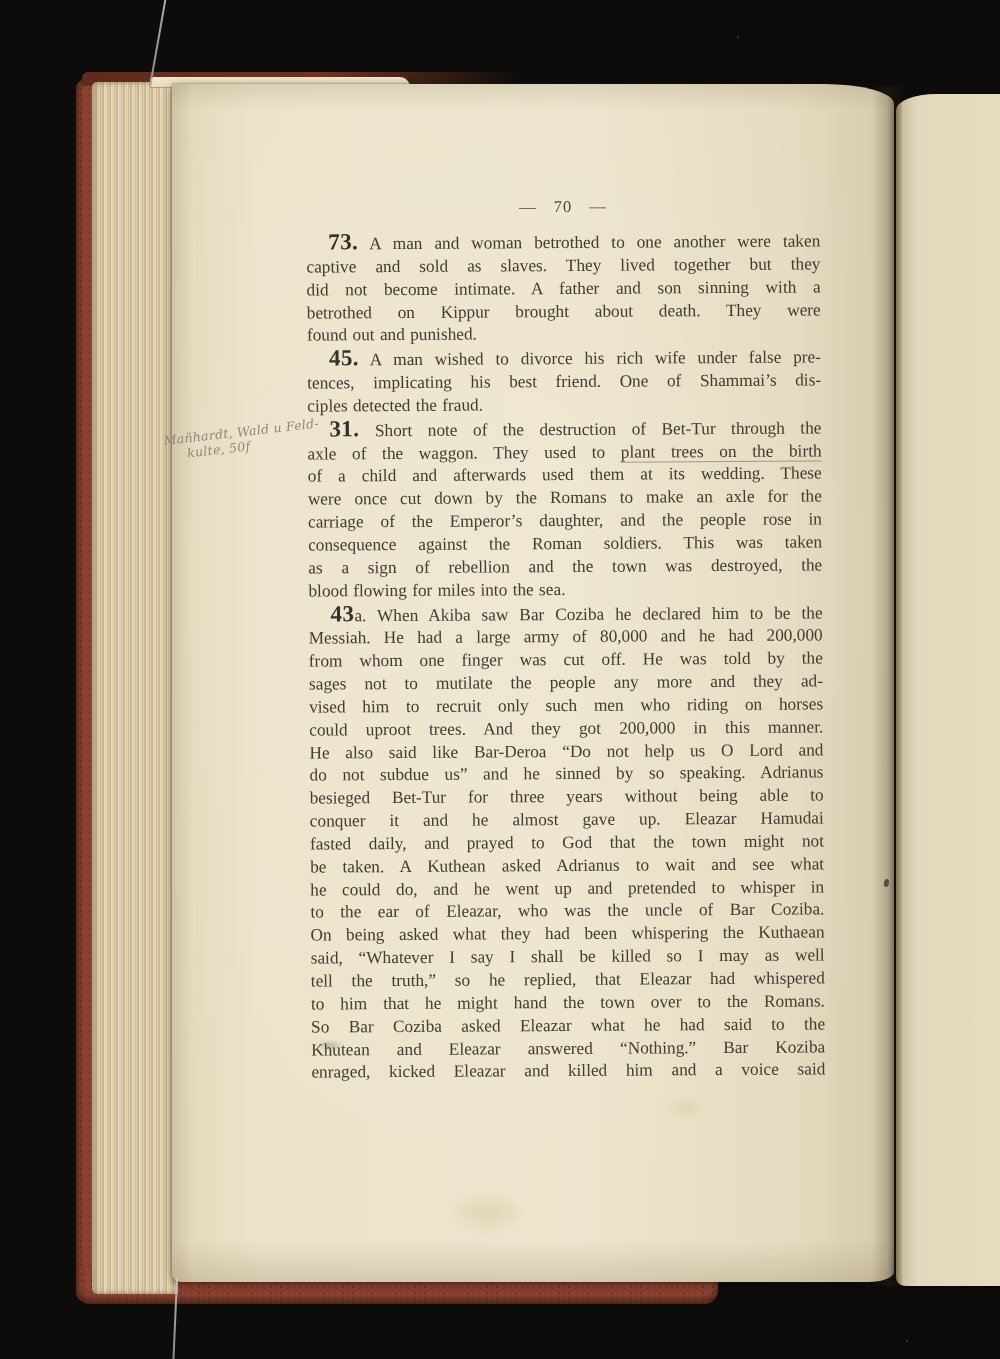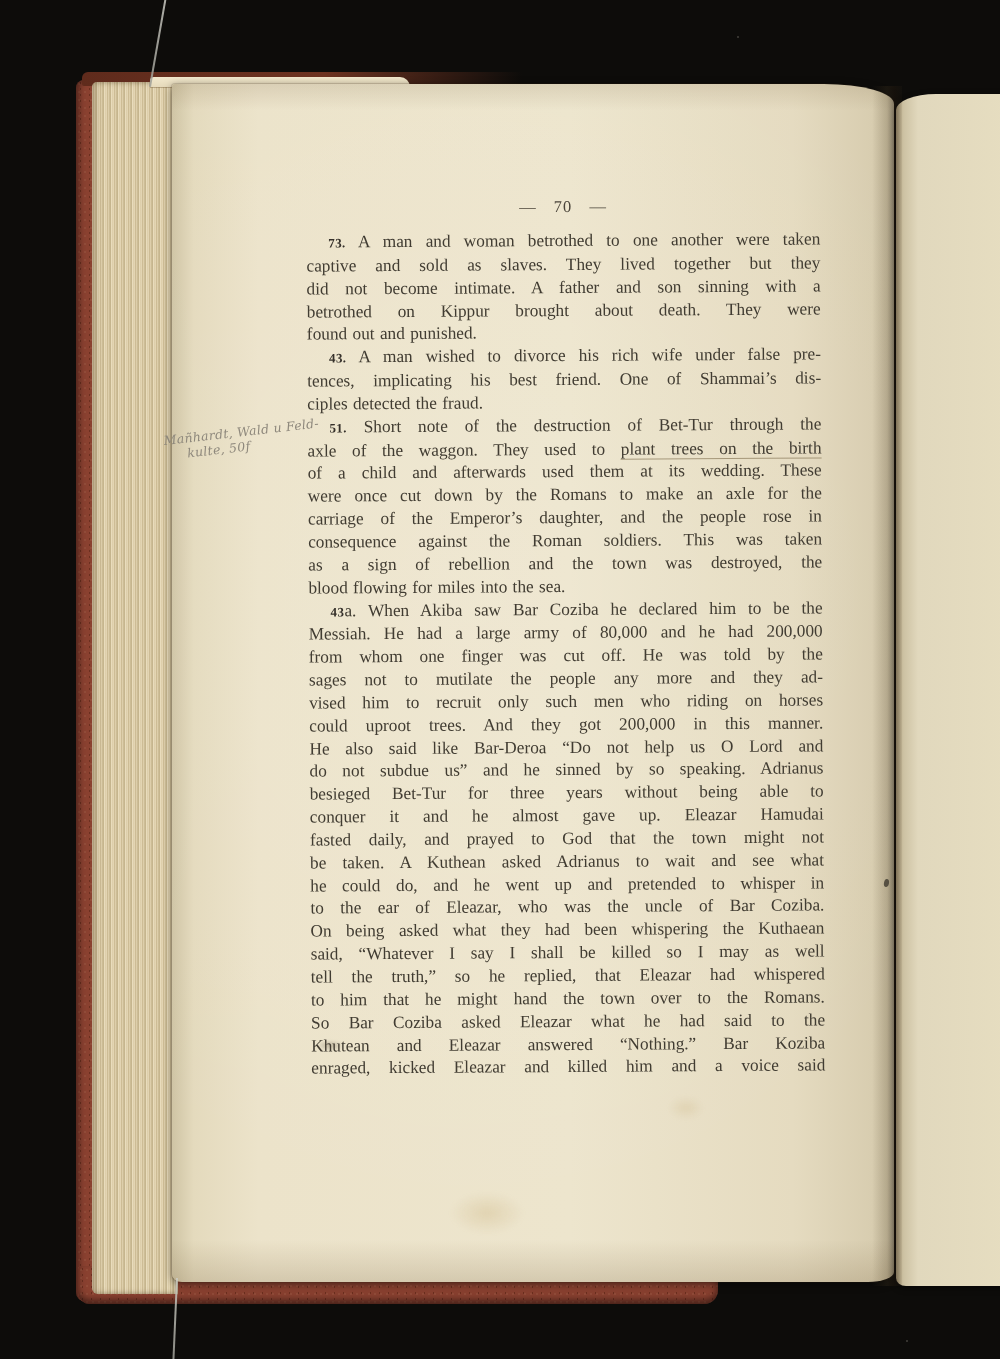--- a/index.html
+++ b/index.html
@@ -54,21 +54,21 @@
 
   
   .text-block{position:absolute;left:306px;top:196px;width:514px;
     transform:rotate(-0.35deg);transform-origin:50% 0;}
   .page-num{text-align:center;font-size:16.5px;color:#4a443a;letter-spacing:1px;
     word-spacing:12px;margin-bottom:12px;line-height:22px;}
   .text-line{font-size:17.3px;line-height:22.85px;color:#413c32;
     text-align:justify;text-align-last:justify;word-spacing:1px;}
   .text-line.first{text-indent:22px;}
   .text-line.end{text-align-last:left;}
-  .pnum{font-weight:bold;font-size:13px;letter-spacing:.4px;color:#35302a;}
+  .pnum{font-weight:bold;font-size:23px;letter-spacing:.4px;color:#35302a;}
   .psuffix{font-size:17.3px;}
   .pencil-underline{border-bottom:1.7px solid rgba(148,132,101,.8);padding-bottom:0px;}
 
   
   .margin-note{position:absolute;left:164px;top:424px;width:160px;color:#8e887c;
     font-family:"DejaVu Serif", serif;font-style:italic;font-size:12.5px;line-height:15px;
     transform:rotate(-6.5deg);letter-spacing:.3px;}
   .margin-note .l2{margin-left:22px;}
 
   
@@ -115,26 +115,26 @@
     <div class="page-num">— 70 —</div>
     <div id="paragraphs">
         <div>
           <div class="text-line first"><span class="pnum">73.</span> A man and woman betrothed to one another were taken</div>
           <div class="text-line">captive and sold as slaves. They lived together but they</div>
           <div class="text-line">did not become intimate. A father and son sinning with a</div>
           <div class="text-line">betrothed on Kippur brought about death. They were</div>
           <div class="text-line end">found out and punished.</div>
         </div>
         <div>
-          <div class="text-line first"><span class="pnum">43.</span> A man wished to divorce his rich wife under false pre-</div>
+          <div class="text-line first"><span class="pnum">45.</span> A man wished to divorce his rich wife under false pre-</div>
           <div class="text-line">tences, implicating his best friend. One of Shammai’s dis-</div>
           <div class="text-line end">ciples detected the fraud.</div>
         </div>
         <div>
-          <div class="text-line first"><span class="pnum">51.</span> Short note of the destruction of Bet-Tur through the</div>
+          <div class="text-line first"><span class="pnum">31.</span> Short note of the destruction of Bet-Tur through the</div>
           <div class="text-line">axle of the waggon. They used to <span class="pencil-underline">plant trees on the birth</span></div>
           <div class="text-line">of a child and afterwards used them at its wedding. These</div>
           <div class="text-line">were once cut down by the Romans to make an axle for the</div>
           <div class="text-line">carriage of the Emperor’s daughter, and the people rose in</div>
           <div class="text-line">consequence against the Roman soldiers. This was taken</div>
           <div class="text-line">as a sign of rebellion and the town was destroyed, the</div>
           <div class="text-line end">blood flowing for miles into the sea.</div>
         </div>
         <div>
           <div class="text-line first"><span class="pnum">43</span><span class="psuffix">a.</span> When Akiba saw Bar Coziba he declared him to be the</div>

